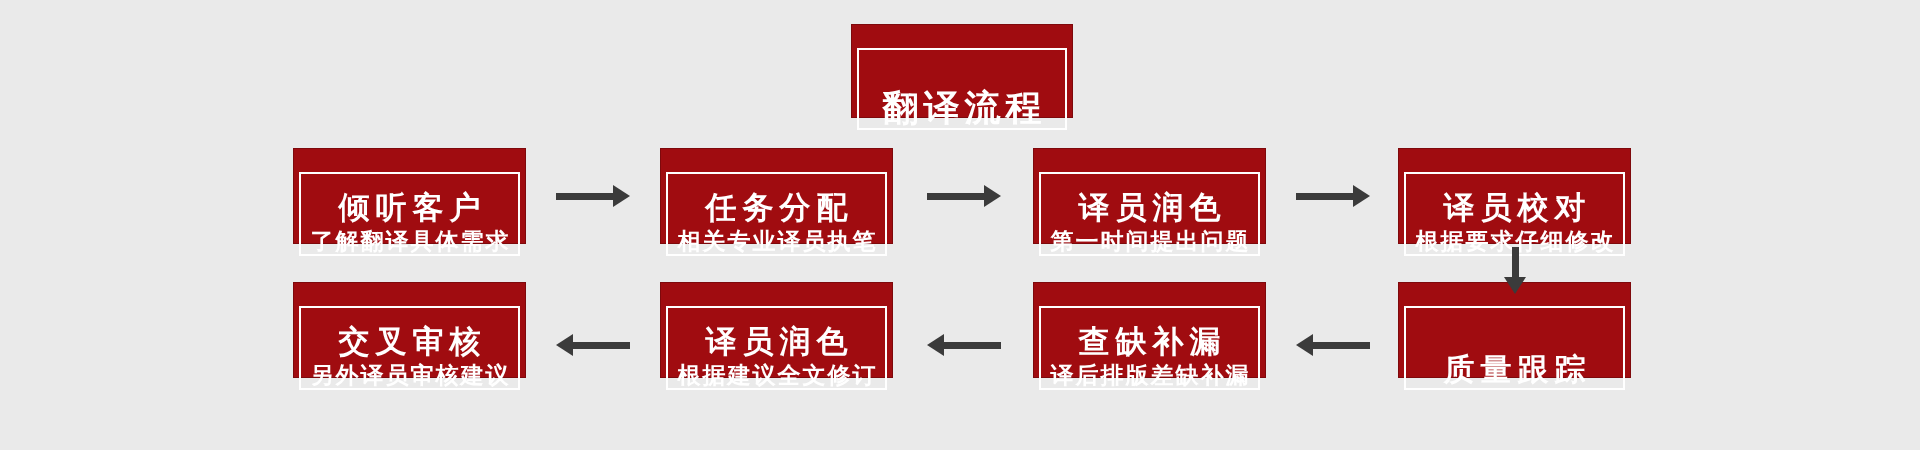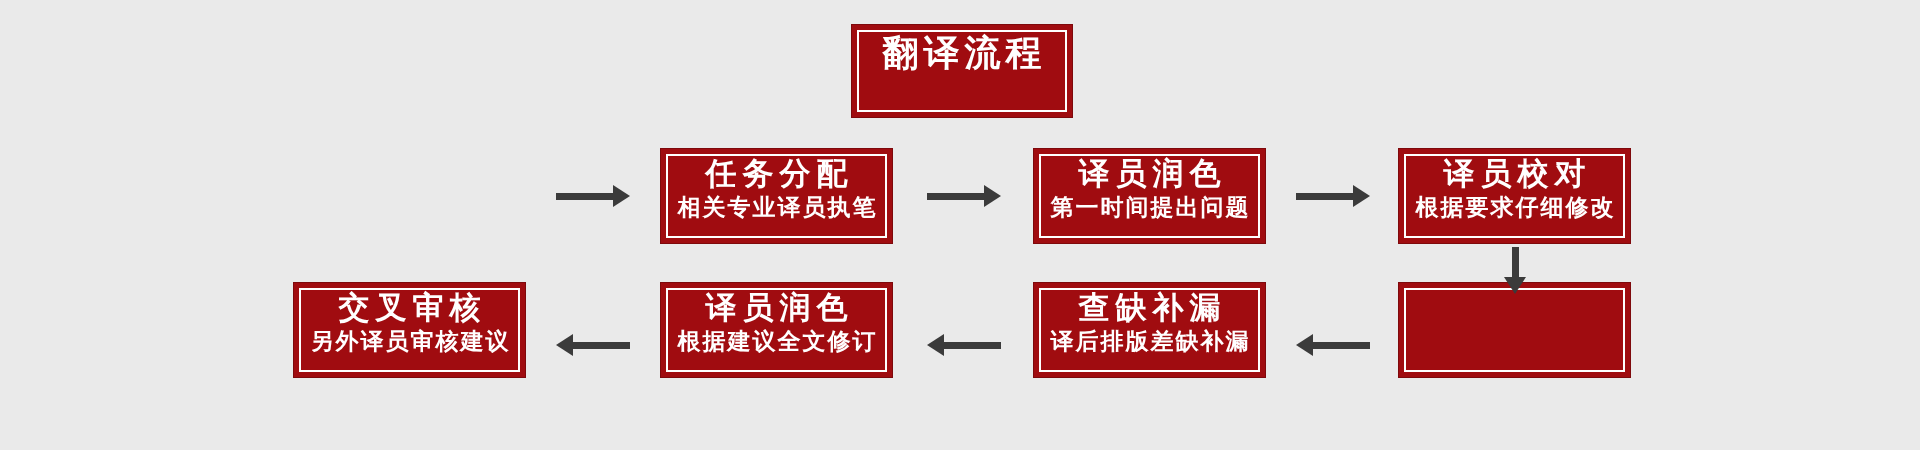--- a/index.html
+++ b/index.html
@@ -30,24 +30,25 @@
     border:1px solid var(--box-edge);
     padding:5px;
   }
   .node-inner{
     width:100%;
     height:100%;
     border:2px solid var(--inner-border);
     display:flex;
     flex-direction:column;
     align-items:center;
-    justify-content:flex-start;
+    justify-content:flex-end;
     color:var(--box-text);
     text-align:center;
     line-height:1.15;
+    margin-top:18px;
   }
   .node-title{
     font-size:31px;
     font-weight:bold;
     letter-spacing:6px;
     text-indent:6px; 
     white-space:nowrap;
   }
   .node-sub{
     font-size:23px;
@@ -105,20 +106,26 @@
 <body>
 
 <div class="canvas">
 
   <div class="node title-box">
     <div class="node-inner">
       <div class="node-title">翻译流程</div>
     </div>
   </div>
 
+  <div class="node step r1 c1">
+    <div class="node-inner">
+      <div class="node-title">倾听客户</div>
+      <div class="node-sub">了解翻译具体需求</div>
+    </div>
+  </div>
   <div class="node step r1 c2">
     <div class="node-inner">
       <div class="node-title">任务分配</div>
       <div class="node-sub">相关专业译员执笔</div>
     </div>
   </div>
   <div class="node step r1 c3">
     <div class="node-inner">
       <div class="node-title">译员润色</div>
       <div class="node-sub">第一时间提出问题</div>
@@ -144,20 +151,21 @@
     </div>
   </div>
   <div class="node step r2 c3">
     <div class="node-inner">
       <div class="node-title">查缺补漏</div>
       <div class="node-sub">译后排版差缺补漏</div>
     </div>
   </div>
   <div class="node step r2 c4">
     <div class="node-inner">
+      <div class="node-title">质量跟踪</div>
     </div>
   </div>
 
   <div class="arrow-h ar1 ag1">
     <div class="shaft"></div>
       <div class="head-right"></div>
   </div>
   <div class="arrow-h ar1 ag2">
     <div class="shaft"></div>
       <div class="head-right"></div>

